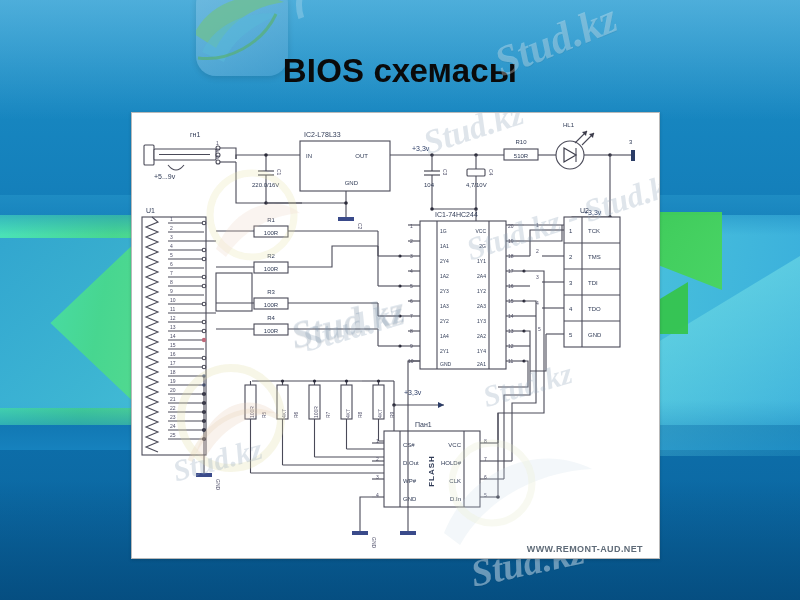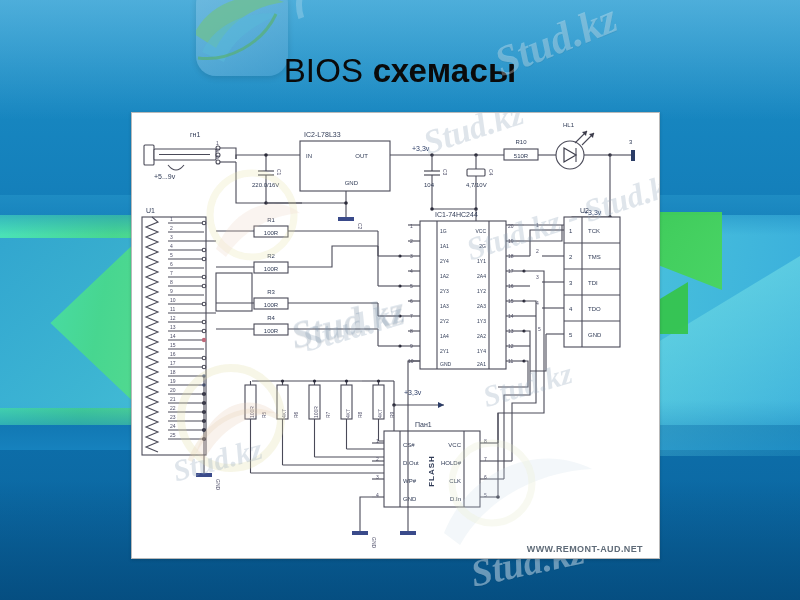--- a/index.html
+++ b/index.html
@@ -92,21 +92,21 @@
     transform:rotate(25deg);
   }
 
   
   .title{
     position:absolute;left:0;top:52px;width:100%;
     text-align:center;
     font-size:33px;color:#0a0a0a;letter-spacing:.2px;
     white-space:nowrap;
   }
-  .title b{font-weight:normal;margin-top:48px;}
+  .title b{font-weight:bold;margin-top:48px;}
   .title span.norm{font-weight:bold;}
 
   
   .wm{
     position:absolute;
     font-family:"Liberation Serif", serif;
     font-weight:bold;font-style:italic;
     color:rgba(255,255,255,.30);
     text-shadow:0 1px 0 rgba(0,0,0,.05);
     white-space:nowrap;pointer-events:none;

